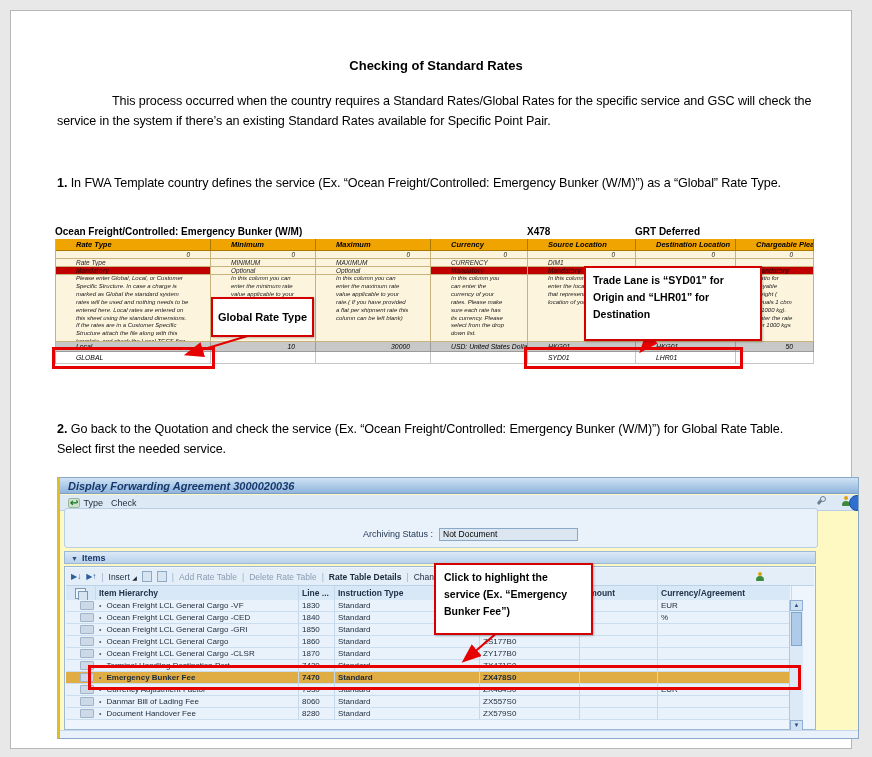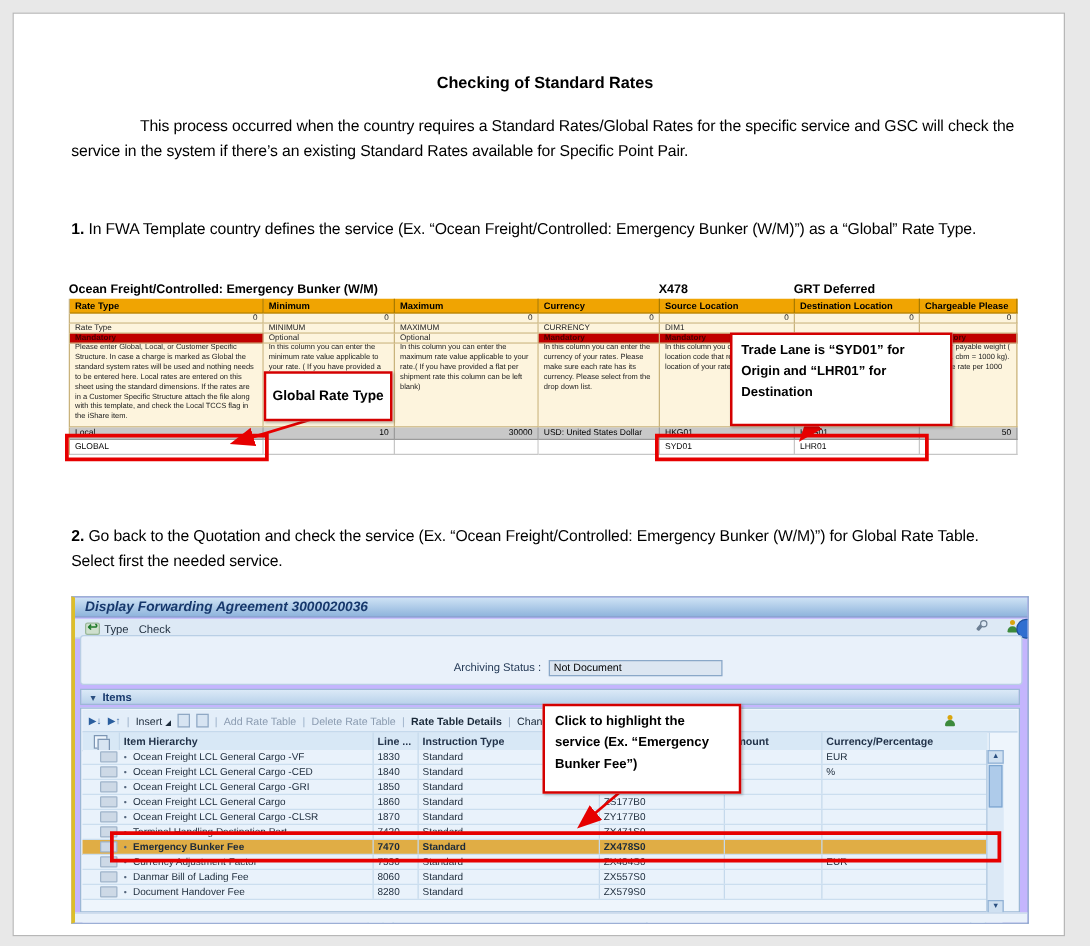--- a/index.html
+++ b/index.html
@@ -13,42 +13,42 @@
   .p-intro{top:92px;text-indent:55px;}
   .p-step1{top:174px;}
   .p-step2{top:420px;}
   .stepnum{font-weight:bold;}
 
   
   .excel{position:absolute;left:55px;top:226px;width:758px;font-family:"Liberation Sans",sans-serif;}
   .xrow{display:grid;grid-template-columns:155px 105px 115px 97px 108px 100px 78px;}
   .xtitle{display:grid;grid-template-columns:472px 108px 100px 78px;height:13px;}
   .xtitle div{font-size:10px;font-weight:bold;color:#000;white-space:nowrap;overflow:hidden;}
-  .xcell{border-right:1px solid #c9b37c;border-bottom:1px solid #c9b37c;padding:0 4px;overflow:hidden;white-space:nowrap;}
+  .xcell{border-right:1px solid #c9b37c;border-bottom:1px solid #c9b37c;padding:0 20px;overflow:hidden;white-space:nowrap;font-style:italic;}
   .xrow{border-left:1px solid #c9b37c;}
   .xhead .xcell{background:#f0a402;border-color:#a87a00;font-size:7.5px;font-weight:bold;color:#000;height:11px;line-height:11px;}
   .xzero .xcell,.xfield .xcell{background:#fdf4dd;font-size:6.5px;height:7px;line-height:7px;color:#222;}
   .xzero .xcell{text-align:right;}
   .xreq .xcell{font-size:6.5px;height:7px;line-height:7px;background:#fdf4dd;color:#222;}
   .xreq .mand{background:#c00000;color:#4a0000;font-weight:bold;}
   .xdesc .xcell{background:#fdf4dd;font-size:6px;line-height:1.32;height:66px;white-space:normal;color:#1a1a1a;}
   .xlocal .xcell{background:#c8c8c8;border-color:#9b9b9b;font-size:6.8px;height:9px;line-height:9px;color:#000;}
   .xlocal .num{text-align:right;}
   .xglobal .xcell{background:#fff;border-color:#c6c6c6;font-size:6.8px;height:11px;line-height:11px;color:#000;}
 
   
   .redbox{position:absolute;border:3px solid #e60000;background:transparent;z-index:6;}
   .callout{position:absolute;background:#fff;border:2px solid #d40000;z-index:7;font-weight:bold;color:#000;box-shadow:1px 1px 2px rgba(0,0,0,.25);}
   .co1{left:211px;top:297px;width:99px;height:36px;font-size:11px;display:flex;align-items:center;justify-content:center;}
   .co2{left:584px;top:266px;width:160px;height:63px;font-size:10.5px;line-height:1.6;padding:4px 7px;}
   .co3{left:434px;top:563px;width:139px;height:60px;font-size:10.5px;line-height:1.6;padding:4px 8px;}
   .arrows{position:absolute;left:0;top:0;z-index:5;pointer-events:none;}
 
   
-  .sap{position:absolute;left:57px;top:477px;width:762px;height:260px;background:#c4b5fd;border:1px solid #8aa8c8;border-left:3px solid #dcbe2a;overflow:hidden;font-family:"Liberation Sans",sans-serif;color:#1b2a3a;}
+  .sap{position:absolute;left:57px;top:477px;width:762px;height:260px;background:#fef9c3;border:1px solid #8aa8c8;border-left:3px solid #dcbe2a;overflow:hidden;font-family:"Liberation Sans",sans-serif;color:#1b2a3a;padding-left:36px;}
   .sap-titlebar{position:absolute;left:0;top:0;width:100%;height:16px;background:linear-gradient(#cfe3f5,#8fb4dc);border-bottom:1px solid #7d9fc6;font-size:11px;font-weight:bold;font-style:italic;color:#17386c;line-height:16px;padding-left:8px;box-sizing:border-box;}
   .sap-toolbar{position:absolute;left:0;top:17px;width:100%;height:15px;background:#dde9f5;border-bottom:1px solid #b9cfe5;display:flex;align-items:center;font-size:9px;}
   .tbtn{display:flex;align-items:center;gap:3px;margin-left:8px;cursor:default;}
   .backicon{color:#1d7a2a;font-size:10px;font-weight:bold;background:#cfe0ce;border:1px solid #9ab89a;border-radius:2px;line-height:8px;padding:0 1px;}
   .sap-right-icons{position:absolute;right:8px;top:18px;display:flex;gap:16px;align-items:center;}
   .halfcircle{position:absolute;right:-7px;top:17px;width:14px;height:14px;border-radius:50%;background:#2f6fd0;border:1px solid #1d4e9e;}
   .sap-form{position:absolute;left:4px;top:30px;width:752px;height:38px;background:#e9f1fa;border:1px solid #b9cfe5;border-radius:3px;}
   .frow{position:absolute;left:0;height:12px;display:flex;align-items:center;font-size:9px;}
   .flabel{width:368px;text-align:right;padding-right:6px;color:#243a56;}
   .req{color:#c00000;font-weight:bold;margin-right:2px;}
@@ -225,21 +225,21 @@
 
       <div class="srow shead">
         <div class="scell" style="grid-column:1/3;">
             <div class="hicon"></div>
           </div>
         <div class="scell">Item Hierarchy</div>
         <div class="scell">Line ...</div>
         <div class="scell">Instruction Type</div>
         <div class="scell">Code</div>
         <div class="scell">Amount</div>
-        <div class="scell">Currency/Percentage</div>
+        <div class="scell">Currency/Agreement</div>
         <div></div>
       </div>
 
       <div class="rows-wrap">
         <div class="srow data">
           <div></div>
             <div class="selbtn"></div>
           <div class="scell"><span class="blt">•</span><span>Ocean Freight LCL General Cargo -VF</span></div>
           <div class="scell">1830</div>
           <div class="scell">Standard</div>

